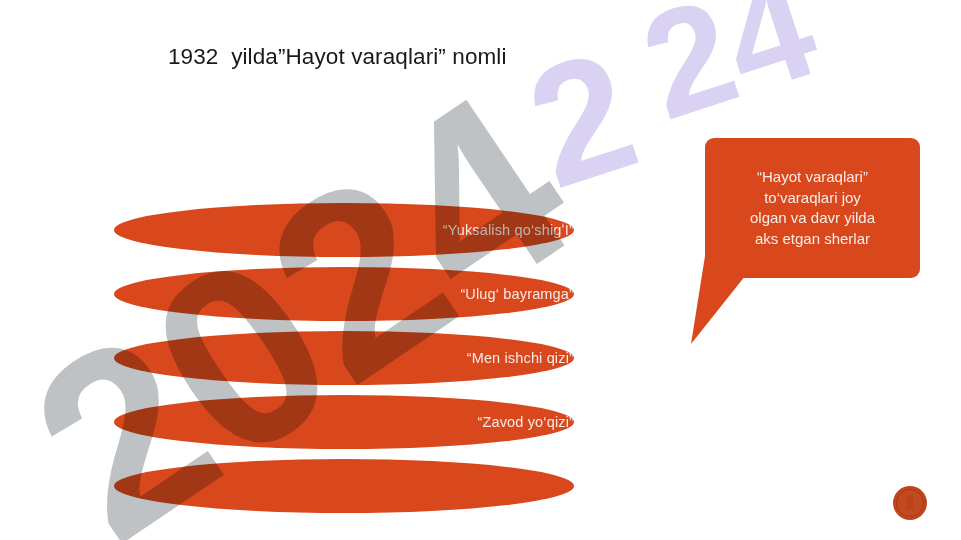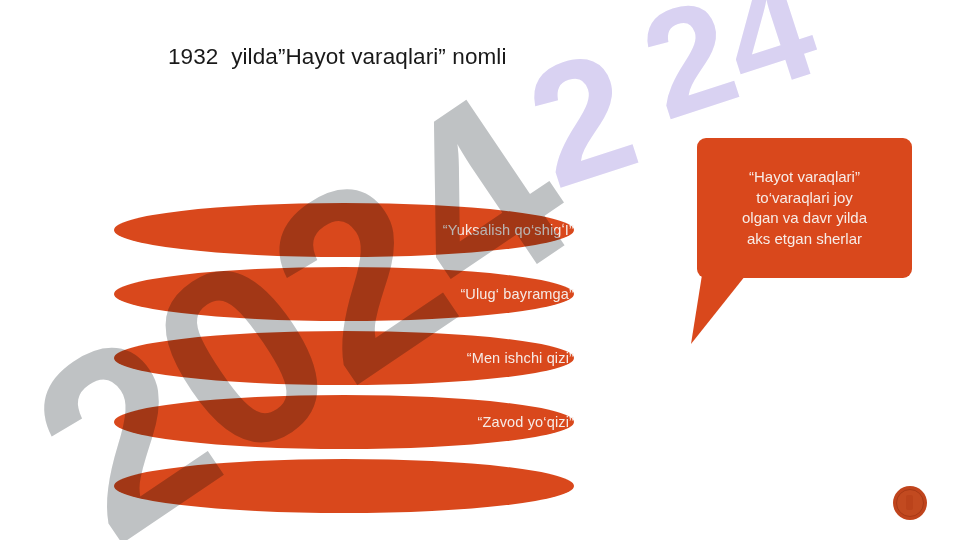--- a/index.html
+++ b/index.html
@@ -95,21 +95,21 @@
   .callout {
     position: absolute;
     left: 697px;
     top: 138px;
     width: 215px;
     height: 140px;
     z-index: 5;
   }
   .callout-body {
     position: absolute;
-    left: 0; top: 0;
+    left: 8px; top: 0;
     width: 215px;
     height: 140px;
     background: #d9481c;
     border-radius: 9px;
     display: flex;
     align-items: center;
     justify-content: center;
     box-sizing: border-box;
     padding: 6px 12px;
   }

